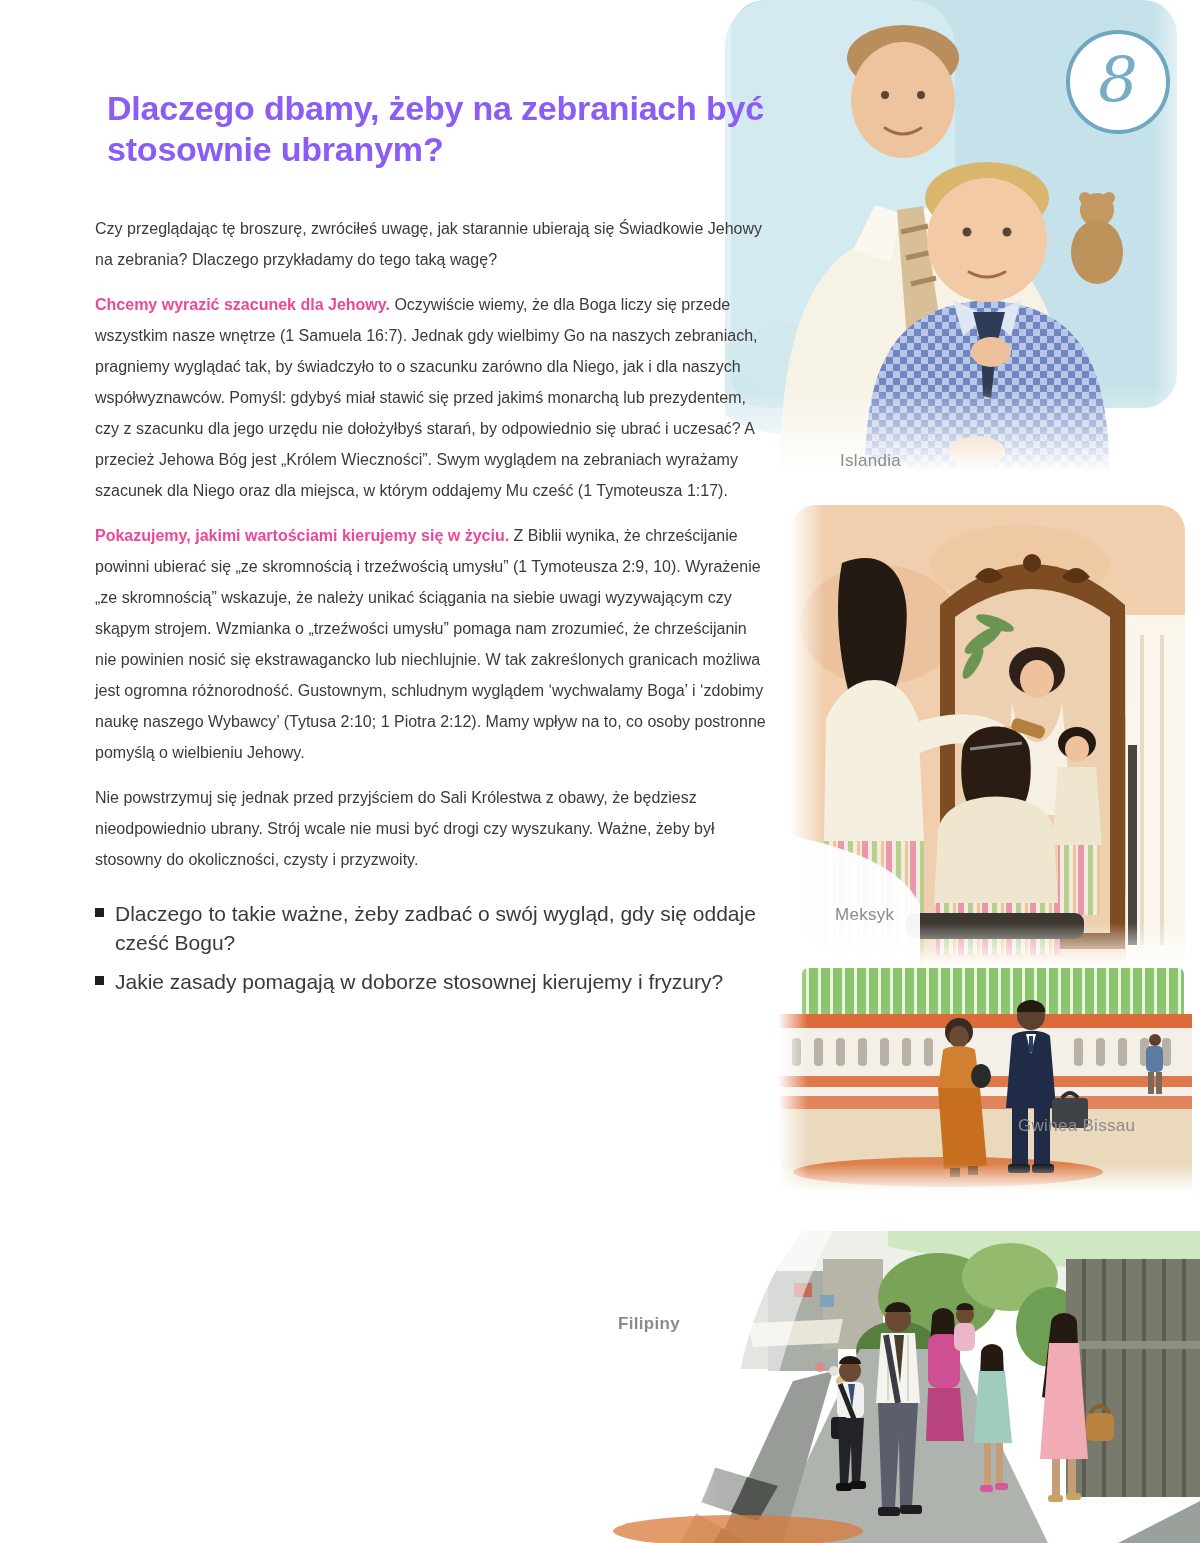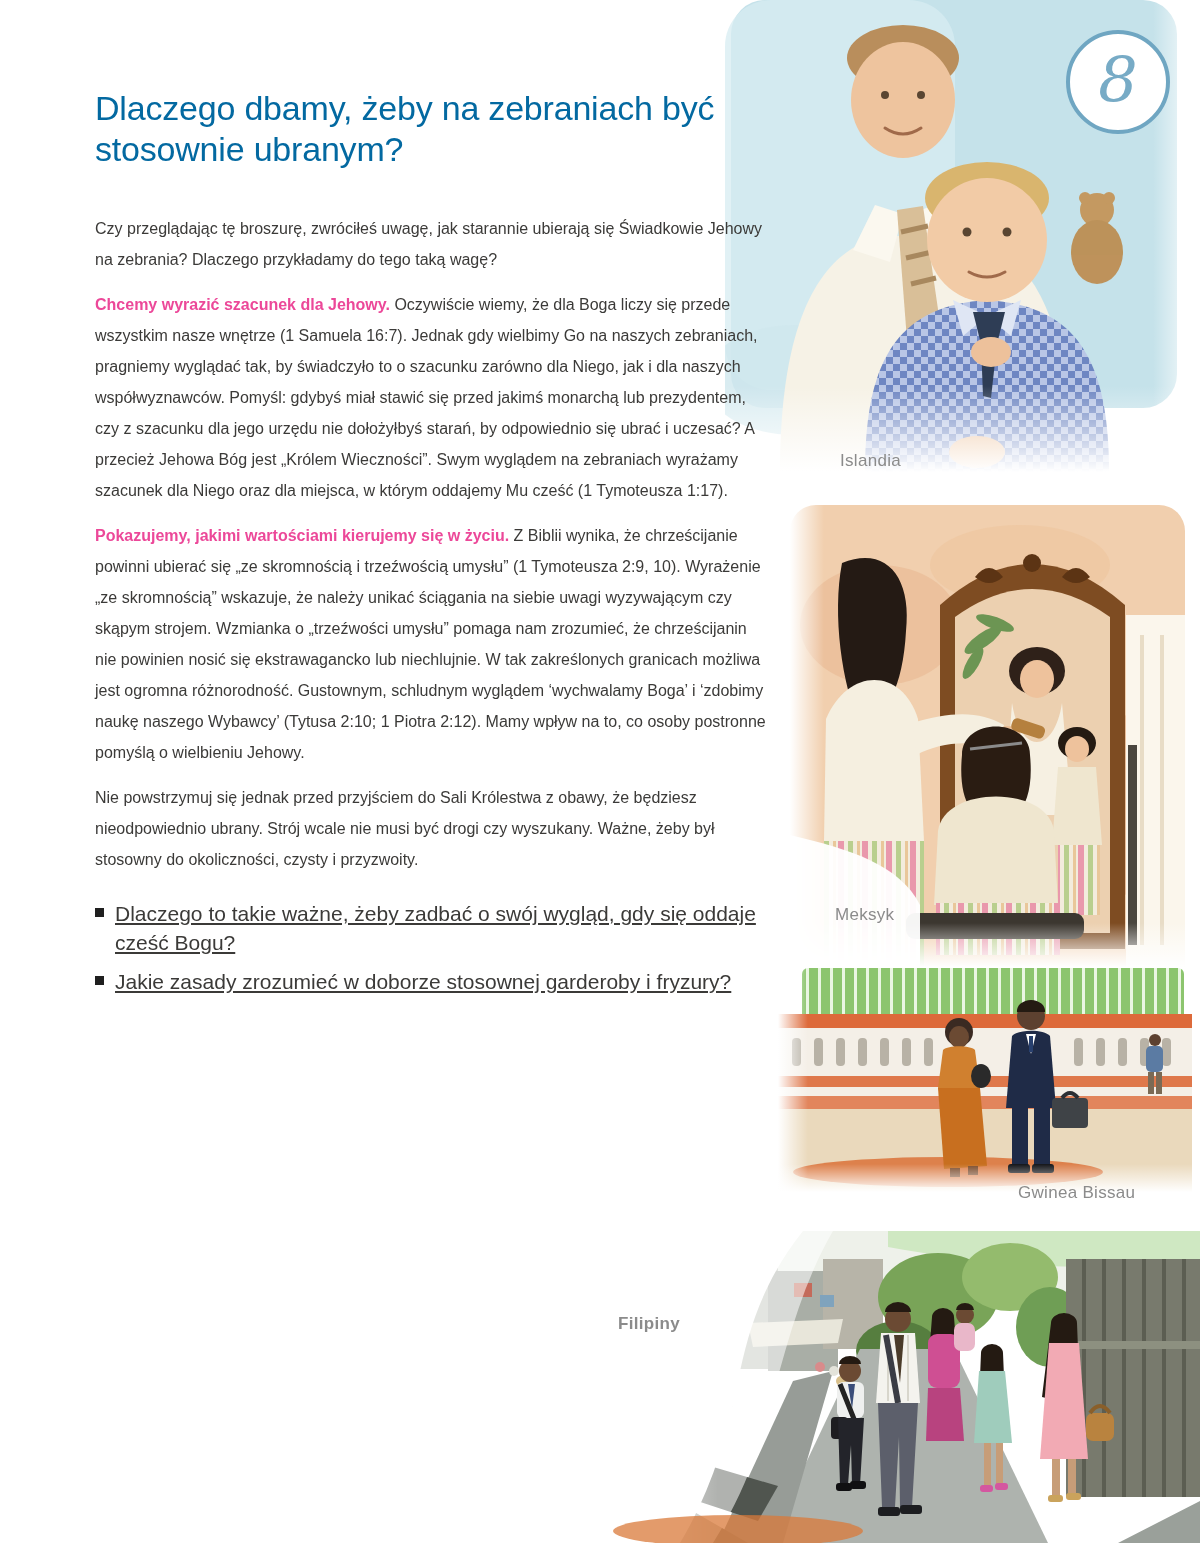--- a/index.html
+++ b/index.html
@@ -3,26 +3,26 @@
 <meta charset="utf-8">
 <style>
   html,body{margin:0;padding:0;background:#e9e9e9;}
   .page{
     position:relative;width:1200px;height:1543px;margin:0 auto;background:#ffffff;
     overflow:hidden;font-family:"Liberation Sans",sans-serif;
   }
   
   .text-col{position:absolute;left:95px;top:88px;width:672px;z-index:3;color:#3b3a38;}
   h1.title{
-    margin:0 0 42px 0;font-size:34px;line-height:1.22;font-weight:normal;
-    color:#0369a1;letter-spacing:-0.2px;
+    margin:0 0 42px 12px;font-size:34px;line-height:1.22;font-weight:bold;
+    color:#8b5cf6;letter-spacing:-0.2px;
   }
   p.para{margin:0 0 14px 0;font-size:16px;line-height:31px;}
   p.para .lead{font-weight:bold;color:#ec4899;}
-  ul.questions{list-style:none;margin:24px 0 0 0;padding:0;text-decoration:underline;}
+  ul.questions{list-style:none;margin:24px 0 0 0;padding:0;}
   ul.questions li{
     position:relative;padding-left:20px;margin:0 0 10px 0;
     font-size:21px;line-height:29px;color:#3b3a38;
   }
   .bullet-sq{position:absolute;left:0;top:9px;width:9px;height:9px;background:#1f1f1f;}
   
   .badge{
     position:absolute;left:1066px;top:30px;width:104px;height:104px;box-sizing:border-box;
     border:4px solid #6fa6c2;border-radius:50%;background:#fff;z-index:5;
     display:flex;align-items:center;justify-content:center;
@@ -36,42 +36,42 @@
   .photo svg{display:block;}
   #photo-islandia{left:725px;top:0;width:475px;height:472px;}
   #photo-meksyk{left:790px;top:505px;width:395px;height:462px;}
   #photo-gwinea{left:778px;top:956px;width:414px;height:236px;}
   #photo-filipiny{left:598px;top:1231px;width:602px;height:312px;}
   .caption{
     position:absolute;z-index:4;font-size:17px;color:#8b8b8b;letter-spacing:0.3px;
   }
   #cap-islandia{left:840px;top:451px;}
   #cap-meksyk{left:835px;top:905px;}
-  #cap-gwinea{left:1018px;top:1183px;}
+  #cap-gwinea{left:1018px;top:1116px;}
   #cap-filipiny{left:618px;top:1314px;font-weight:bold;}
 </style>
 </head>
 <body>
 
 <div class="page">
 
   <main class="text-col">
     <h1 class="title">Dlaczego dbamy, żeby na zebraniach być stosownie ubranym?</h1>
 
     <p class="para"><span>Czy przeglądając tę broszurę, zwróciłeś uwagę, jak starannie ubierają się Świadkowie Jehowy na zebrania? Dlaczego przykładamy do tego taką wagę?</span></p>
 
     <p class="para"><span class="lead">Chcemy wyrazić szacunek dla Jehowy.</span> <span>Oczywiście wiemy, że dla Boga liczy się przede wszystkim nasze wnętrze (1 Samuela 16:7). Jednak gdy wielbimy Go na naszych zebraniach, pragniemy wyglądać tak, by świadczyło to o szacunku zarówno dla Niego, jak i dla naszych współwyznawców. Pomyśl: gdybyś miał stawić się przed jakimś monarchą lub prezydentem, czy z szacunku dla jego urzędu nie dołożyłbyś starań, by odpowiednio się ubrać i uczesać? A przecież Jehowa Bóg jest „Królem Wieczności”. Swym wyglądem na zebraniach wyrażamy szacunek dla Niego oraz dla miejsca, w którym oddajemy Mu cześć (1 Tymoteusza 1:17).</span></p>
 
     <p class="para"><span class="lead">Pokazujemy, jakimi wartościami kierujemy się w życiu.</span> <span>Z Biblii wynika, że chrześcijanie powinni ubierać się „ze skromnością i trzeźwością umysłu” (1 Tymoteusza 2:9, 10). Wyrażenie „ze skromnością” wskazuje, że należy unikać ściągania na siebie uwagi wyzywającym czy skąpym strojem. Wzmianka o „trzeźwości umysłu” pomaga nam zrozumieć, że chrześcijanin nie powinien nosić się ekstrawagancko lub niechlujnie. W tak zakreślonych granicach możliwa jest ogromna różnorodność. Gustownym, schludnym wyglądem ‘wychwalamy Boga’ i ‘zdobimy naukę naszego Wybawcy’ (Tytusa 2:10; 1 Piotra 2:12). Mamy wpływ na to, co osoby postronne pomyślą o wielbieniu Jehowy.</span></p>
 
     <p class="para"><span>Nie powstrzymuj się jednak przed przyjściem do Sali Królestwa z obawy, że będziesz nieodpowiednio ubrany. Strój wcale nie musi być drogi czy wyszukany. Ważne, żeby był stosowny do okoliczności, czysty i przyzwoity.</span></p>
 
     <ul class="questions">
       <li><span class="bullet-sq"></span><span>Dlaczego to takie ważne, żeby zadbać o swój wygląd, gdy się oddaje cześć Bogu?</span></li>
-      <li><span class="bullet-sq"></span><span>Jakie zasady zrozumieć w doborze stosownej garderoby i fryzury?</span></li>
+      <li><span class="bullet-sq"></span><span>Jakie zasady pomagają w doborze stosownej kierujemy i fryzury?</span></li>
     </ul>
   </main>
 
   <div class="badge">
     <span>8</span>
   </div>
 
   <div class="photo" id="photo-islandia">
     <svg viewBox="0 0 475 472" width="475" height="472">
       <defs>

